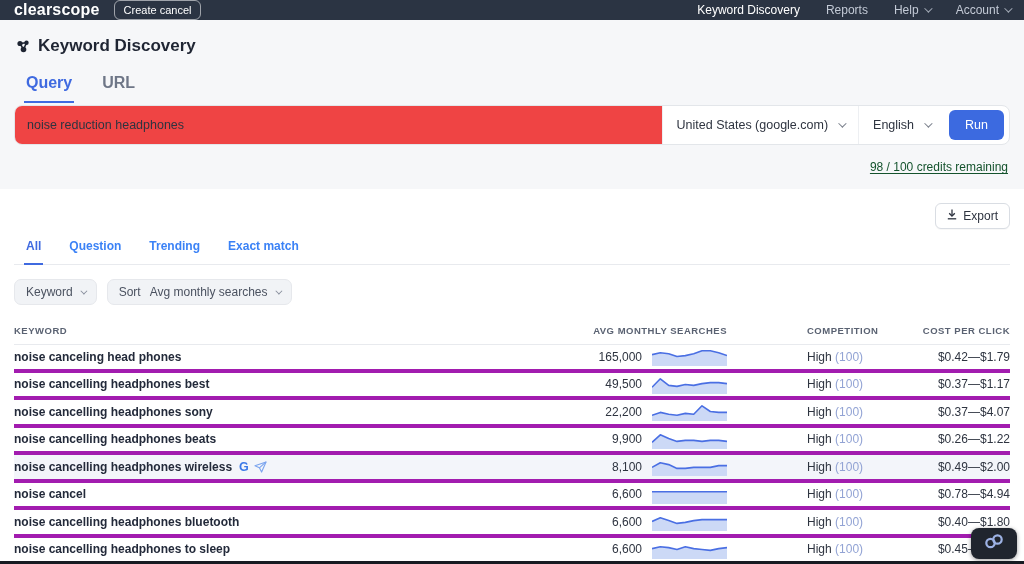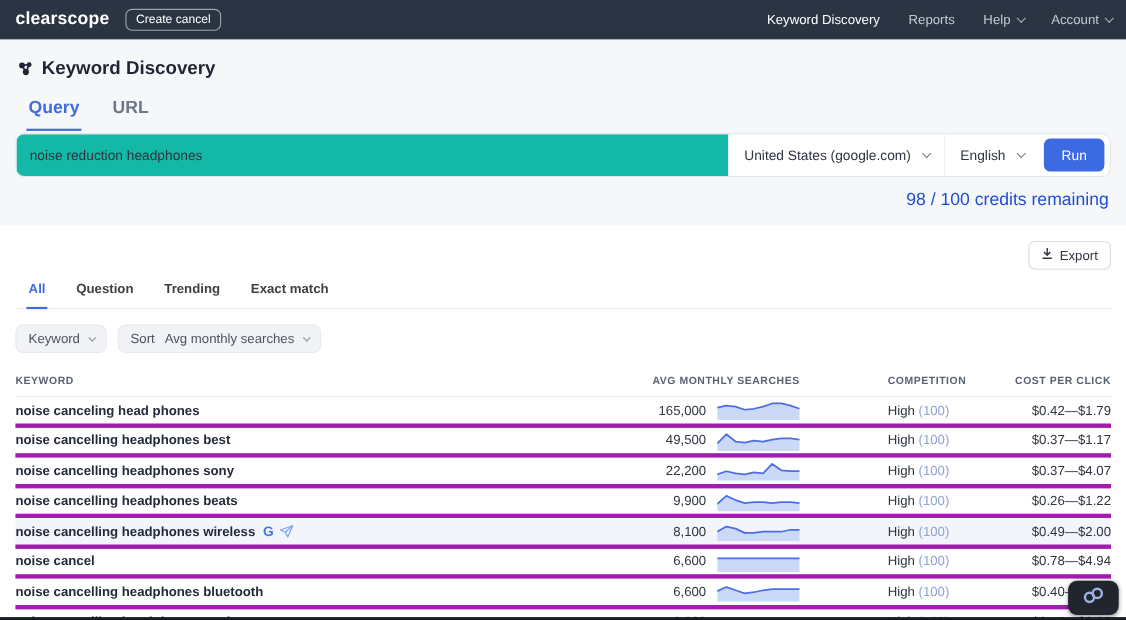--- a/index.html
+++ b/index.html
@@ -1,52 +1,52 @@
 <!DOCTYPE html>
 <html><head>
 <meta charset="utf-8">
 <style>
   * { margin:0; padding:0; box-sizing:border-box; }
   html,body { width:1024px; height:564px; overflow:hidden; }
   body { font-family:"Liberation Sans","DejaVu Sans",sans-serif; background:#fff; color:#2e3440; position:relative; }
 
   
-  .navbar { height:36px; background:#2b3443; display:flex; align-items:center; padding:0 14px; }
+  .navbar { height:20px; background:#2b3443; display:flex; align-items:center; padding:0 14px; }
   .logo { color:#fff; font-weight:700; font-size:16px; letter-spacing:0.2px; cursor:pointer; }
   .create-report-btn { margin-left:14px; background:transparent; border:1px solid rgba(255,255,255,0.55); color:#fff; font-size:11px; padding:3px 9px; border-radius:6px; cursor:pointer; font-family:inherit; }
   .nav-links { margin-left:auto; display:flex; align-items:center; gap:26px; }
   .nav-link { font-size:12px; color:#c3cad6; cursor:pointer; display:flex; align-items:center; gap:5px; }
   .nav-link.active { color:#fff; }
   .chev { width:6px; height:6px; border-right:1.5px solid currentColor; border-bottom:1.5px solid currentColor; transform:rotate(45deg) translateY(-2px); display:inline-block; opacity:.8; }
 
   
   .query-section { background:#f6f7f9; padding:14px 14px 0 14px; }
   .page-title-row { display:flex; align-items:center; gap:7px; padding:2px 2px 12px 2px; }
   .page-title { font-size:17px; font-weight:700; color:#1f2533; }
   .title-icon svg { display:block; }
   .query-tabs { display:flex; gap:26px; padding:0 10px; }
   .qtab { font-size:16px; font-weight:600; padding:6px 2px 9px; cursor:pointer; color:#6e7687; border-bottom:2px solid transparent;text-align:center; }
   .qtab.active { color:#3f6ae0; border-bottom-color:#3f6ae0; }
 
   .search-card { background:#fff; border:1px solid #e3e6ea; border-radius:8px; margin-top:2px; display:flex; align-items:stretch; height:40px; overflow:hidden; }
-  .search-input { flex:1; border:none; outline:none; font-size:12.5px; color:#2e3440; padding:0 12px; font-family:inherit; background:#14b8a6; }
+  .search-input { flex:1; border:none; outline:none; font-size:12.5px; color:#2e3440; padding:0 12px; font-family:inherit; background:#ef4444; }
   .select { display:flex; align-items:center; gap:10px; padding:0 14px; border-left:1px solid #edeff2; font-size:12.5px; color:#2e3440; cursor:pointer; white-space:nowrap; }
   .select .chev { border-color:#555d6b; }
   .run-btn { background:#3c6ae0; color:#fff; border:none; font-size:12.5px; font-weight:500; padding:0 16px; margin:4px 5px; border-radius:6px; cursor:pointer; font-family:inherit; }
 
   .credits-row { text-align:right; padding:12px 2px 14px; }
-  .credits-link { font-size:16px; color:#1d4ed8; text-underline-offset:2px; cursor:pointer; }
+  .credits-link { font-size:12px; color:#14532d; text-decoration:underline; text-underline-offset:2px; cursor:pointer; }
 
   
   .results-section { background:#fff; padding:14px 14px 0; position:relative; }
   .export-row { display:flex; justify-content:flex-end; }
   .export-btn { display:flex; align-items:center; gap:6px; background:#fff; border:1px solid #d9dde3; border-radius:6px; font-size:12px; color:#2e3440; padding:5px 11px; cursor:pointer; font-family:inherit; box-shadow:0 1px 1px rgba(0,0,0,0.03); }
 
   .result-tabs { display:flex; gap:24px; padding:0 10px; border-bottom:1px solid #e8eaee; margin-top:2px; }
-  .rtab { font-size:12px; font-weight:600; color:#404040; padding:8px 2px 10px; cursor:pointer; border-bottom:2px solid transparent; margin-bottom:-1px; }
+  .rtab { font-size:12px; font-weight:600; color:#3b82f6; padding:8px 2px 10px; cursor:pointer; border-bottom:2px solid transparent; margin-bottom:-1px; }
   .rtab.active { color:#3f6ae0; border-bottom-color:#3f6ae0;text-align:right; }
 
   .filter-row { display:flex; gap:10px; padding:14px 0 12px; }
   .filter-btn { display:flex; align-items:center; gap:7px; background:#f1f3f6; border:1px solid #e6e8ec; border-radius:7px; font-size:12px; color:#4b5260; padding:5px 11px; cursor:pointer; font-family:inherit; }
   .filter-btn .chev { border-color:#6e7687; width:5px; height:5px; }
   .sort-prefix { color:#4b5260; margin-right:2px; }
 
   
   .kw-table { width:100%; }
   .t-head, .t-row { display:grid; grid-template-columns:1fr 190px 120px 145px; align-items:center; }

